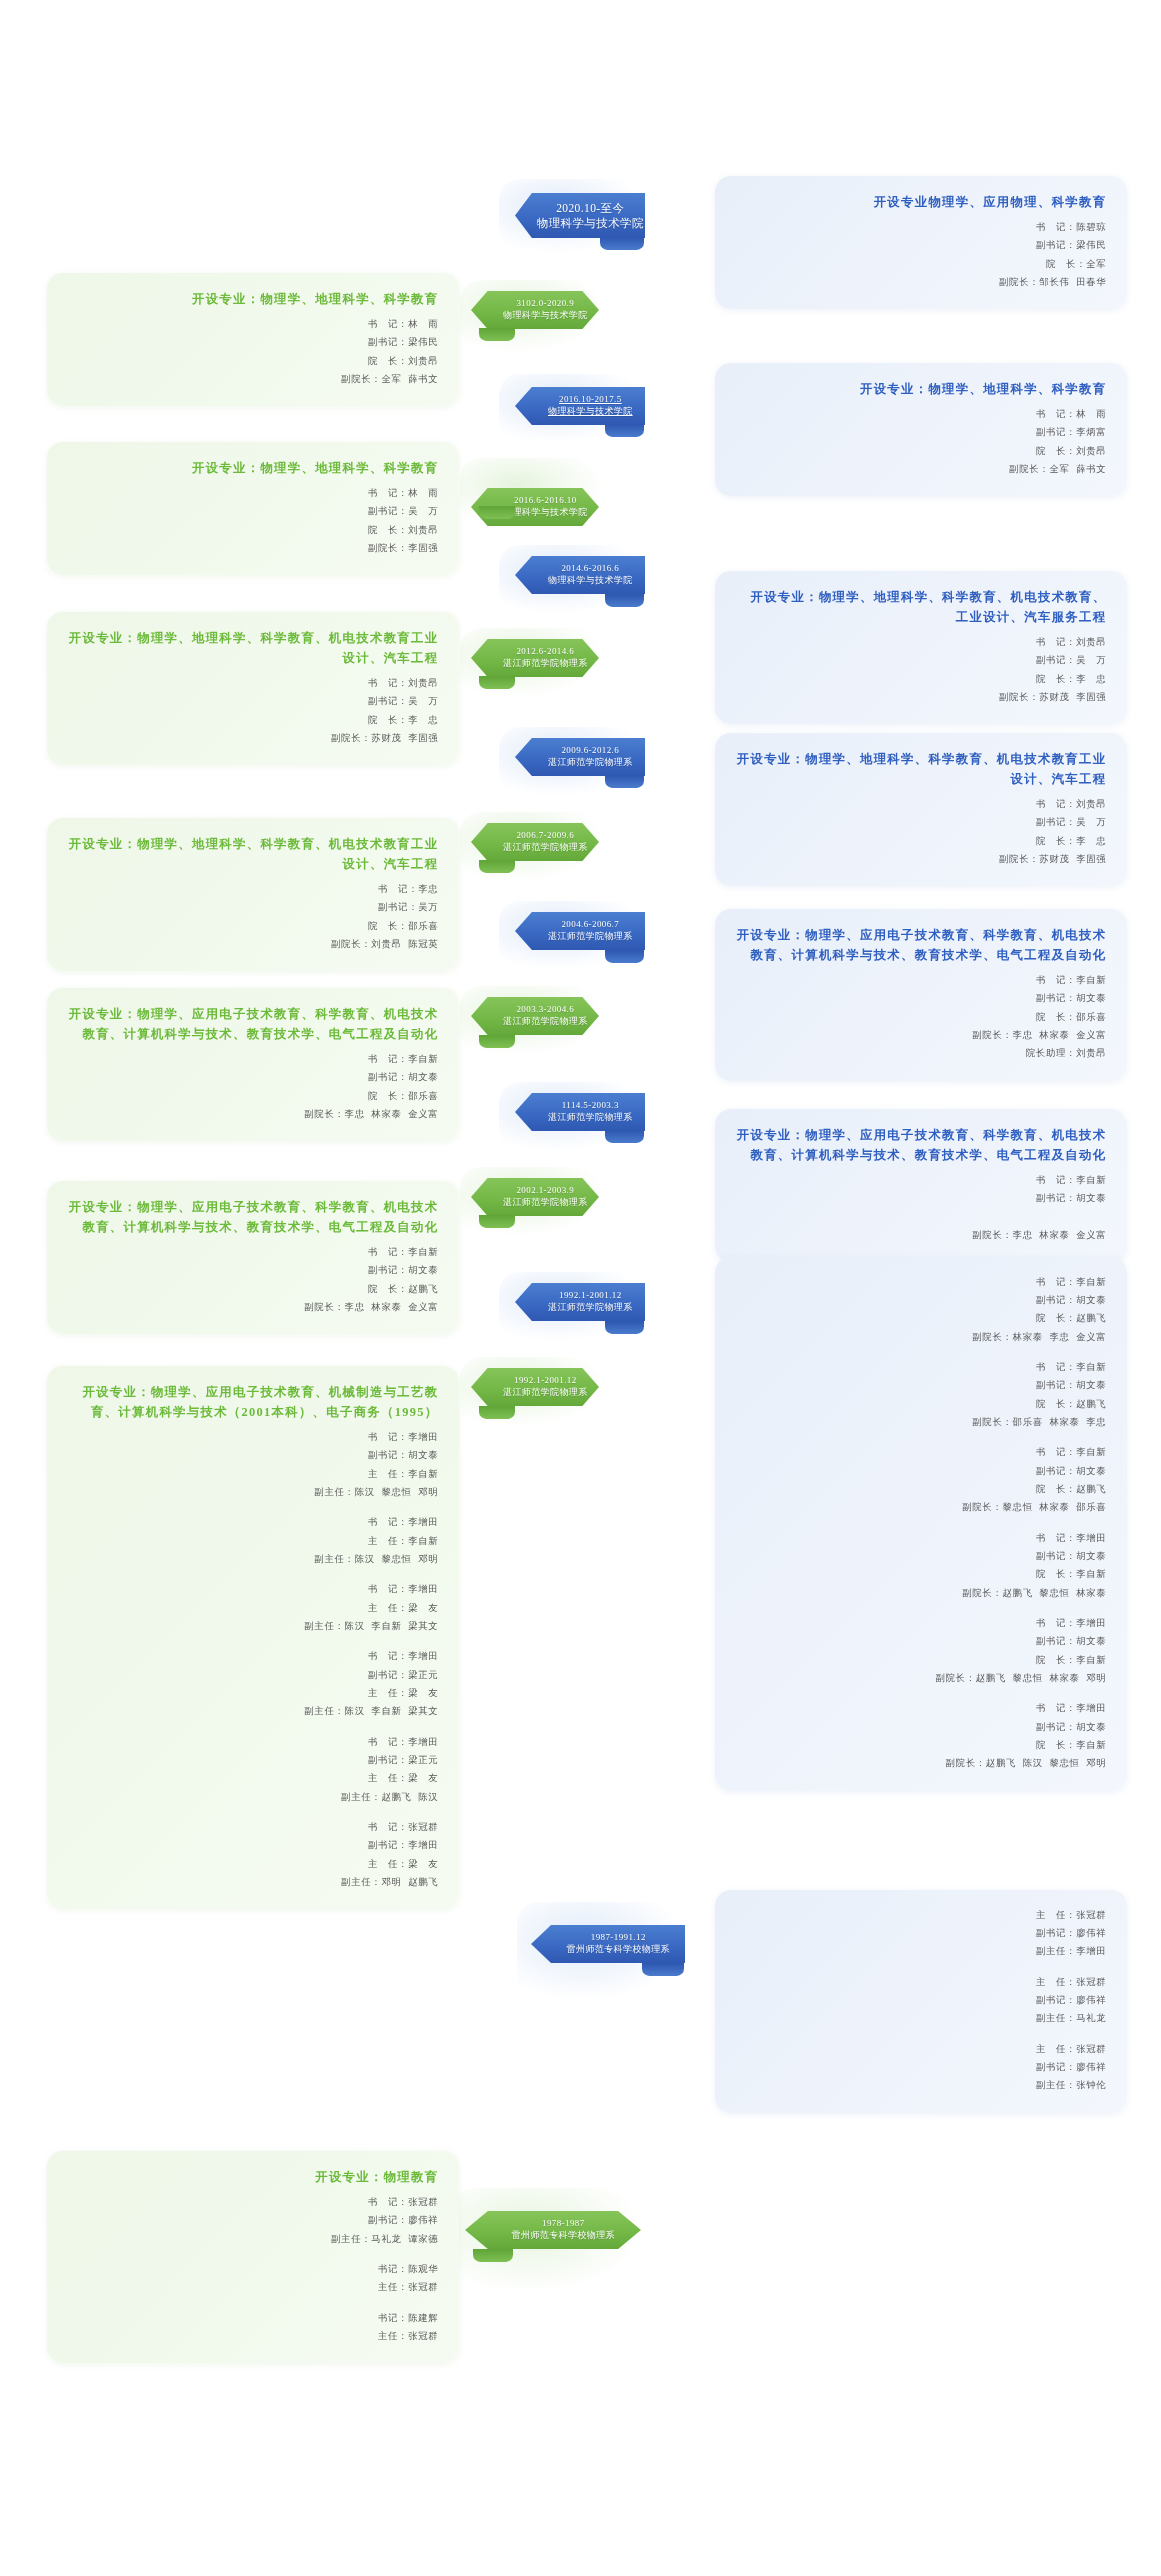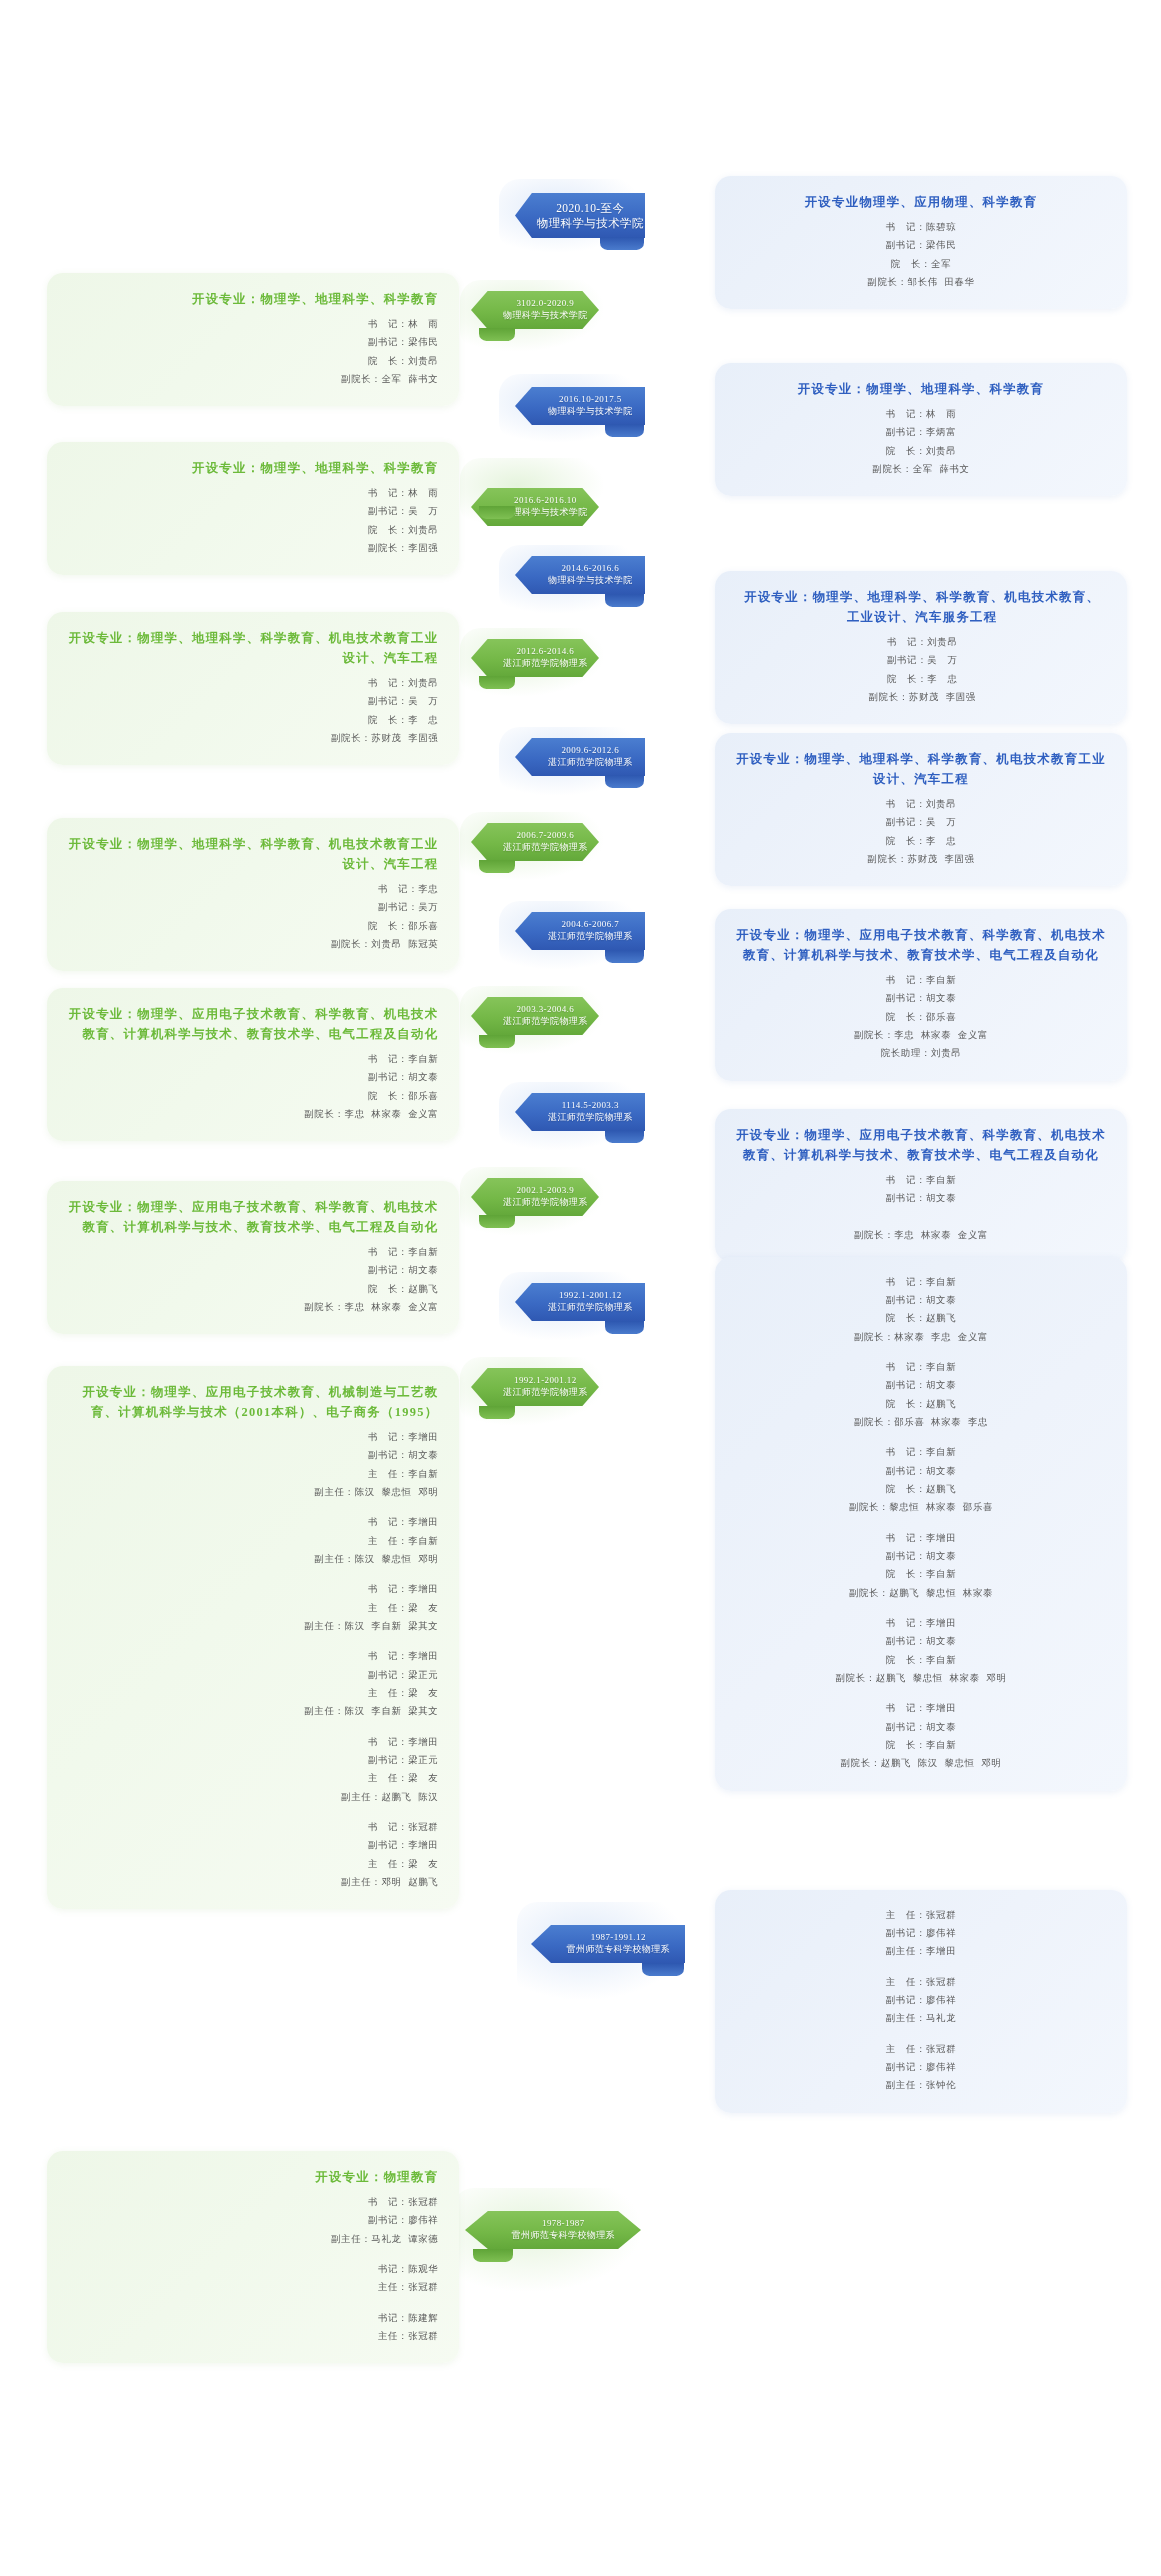--- a/index.html
+++ b/index.html
@@ -47,21 +47,21 @@
     font-family: "Liberation Sans","DejaVu Sans",sans-serif;
     font-size: 9.4px;
     line-height: 1.95;
     letter-spacing: 0.7px;
     color: #575757;
     white-space: pre-wrap;
   }
   .panel .plines .blk { margin-bottom: 12px; }
   .panel .plines .blk:last-child { margin-bottom: 0; }
   .panel.green .ptitle, .panel.green .plines { text-align: right; }
-  .panel.blue  .ptitle, .panel.blue  .plines { text-align: center; }
+  .panel.blue  .ptitle, .panel.blue  .plines { text-align: right; }
 
   
   .marker {
     position: absolute;
     height: 45px;
     display: flex;
     align-items: center;
     justify-content: center;
     color: #ffffff;
     font-family: "Liberation Serif","DejaVu Serif",serif;
@@ -114,21 +114,21 @@
   <div class="curl blue" style="left:600px; top:237px; width:44px;"></div>
 
   <div class="halo green" style="left:460px; top:280px; width:143px; height:71px;"></div>
   <div class="marker green small" id="mk-m_2017" style="left:471px; top:291px; width:128px;">
     <span class="lbl">3102.0-2020.9
 物理科学与技术学院</span>
   </div>
   <div class="curl green" style="left:479px; top:328px; width:36px;"></div>
 
   <div class="halo blue" style="left:499px; top:374px; width:143px; height:68px;"></div>
-  <div class="marker blue small" id="mk-m_2016b" style="left:515px; top:387px; width:130px;">
+  <div class="marker blue small" id="mk-m_2016b" style="left:515px; top:387px; width:130px;text-decoration:underline;">
     <span class="lbl">2016.10-2017.5
 物理科学与技术学院</span>
   </div>
   <div class="curl blue" style="left:605px; top:424px; width:39px;"></div>
 
   <div class="halo green" style="left:460px; top:458px; width:143px; height:68px;"></div>
   <div class="marker green small" id="mk-m_2016a" style="left:471px; top:488px; width:128px;">
     <span class="lbl">2016.6-2016.10
 物理科学与技术学院</span>
   </div>

